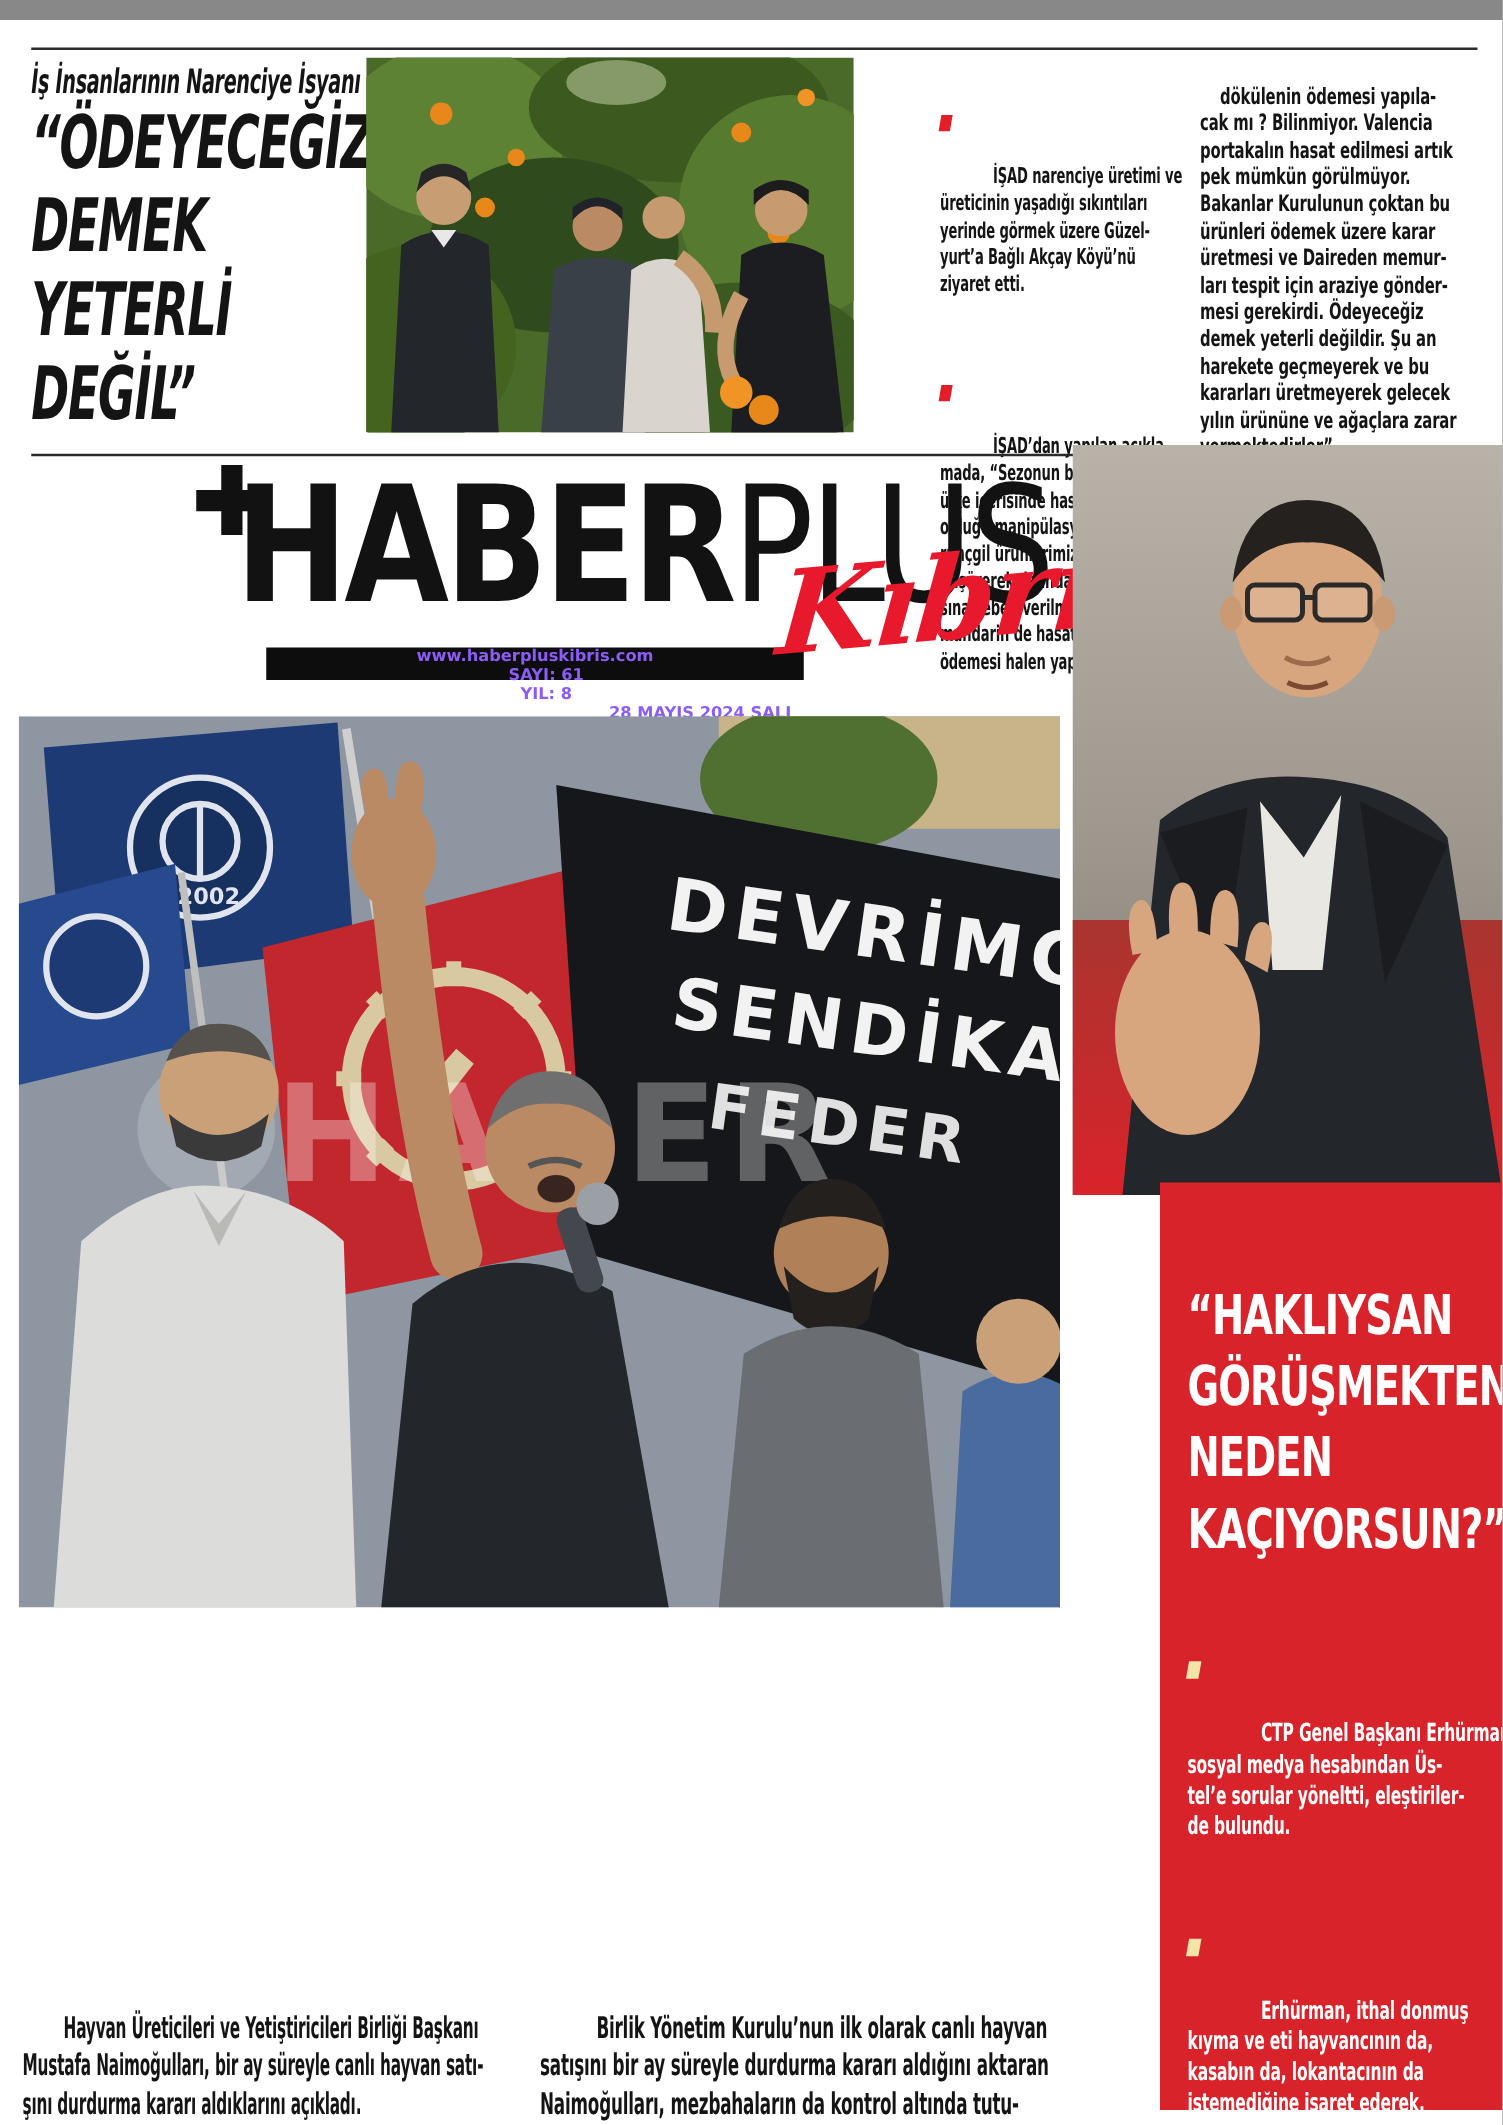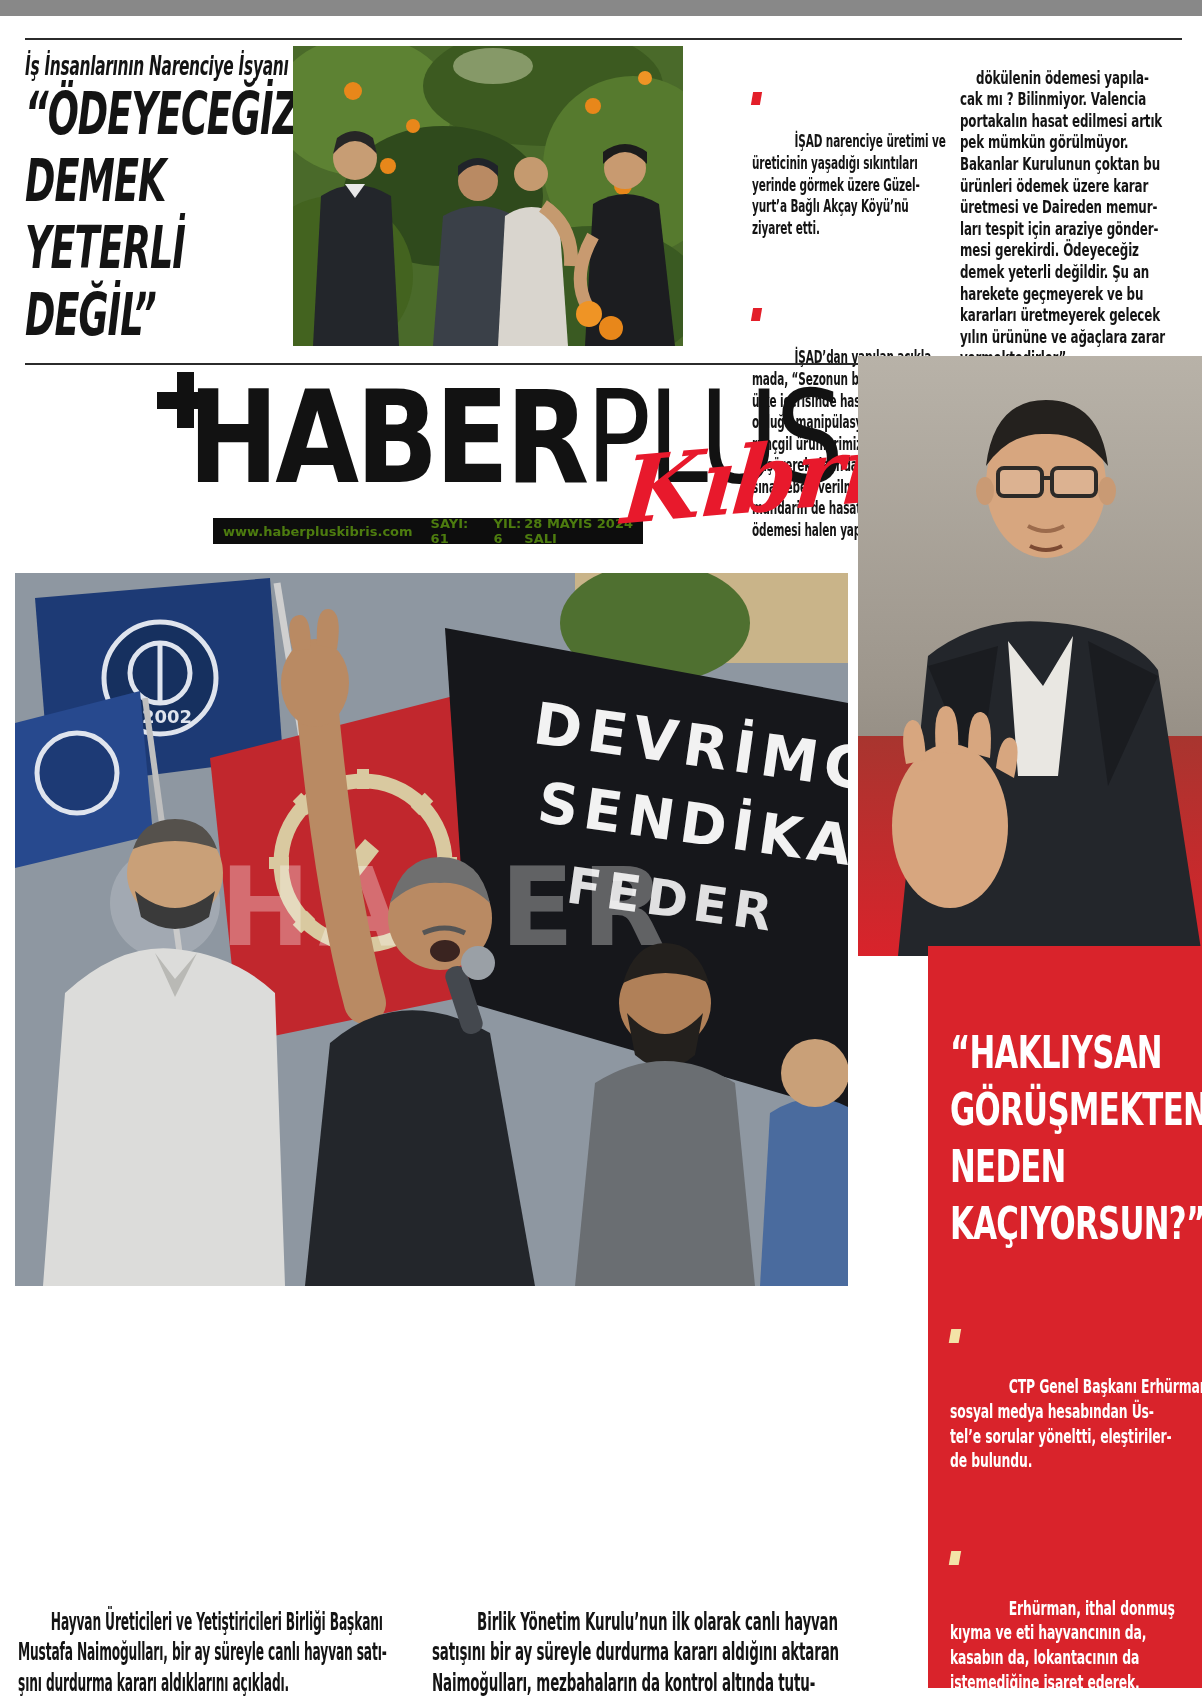--- a/index.html
+++ b/index.html
@@ -25,22 +25,22 @@
   
   .logo-circle{left:28px;top:362px;width:158px;height:158px;border-radius:50%;background:#e8222d;
                display:flex;align-items:center;justify-content:center;}
   .logo-hb{color:#fff;font-size:86px;font-weight:900;letter-spacing:-6px;transform:scaleX(.9);}
   .plusV{left:177px;top:356px;width:17px;height:56px;background:#111;}
   .plusH{left:157px;top:376px;width:56px;height:17px;background:#111;}
   .mast-title{left:188px;top:366px;white-space:nowrap;font-size:129px;line-height:110px;
               letter-spacing:-4px;transform:scaleX(.84);color:#121212;}
   .mast-bold{font-weight:900;}
   .mast-light{font-weight:normal;}
-  .infobar{left:213px;top:502px;width:430px;height:26px;background:#0d0d0d;color:#4d7c0f;
-           display:flex;align-items:center;font-size:13px;font-weight:bold;padding:0 10px;box-sizing:border-box;}
+  .infobar{left:213px;top:502px;width:430px;height:26px;background:#0d0d0d;color:#8b5cf6;
+           display:flex;align-items:center;font-size:13px;font-weight:bold;padding:0 10px;box-sizing:border-box;flex-direction:column;}
   .infobar .sep{margin-left:18px;}
   .infobar .date{margin-left:auto;}
   .script-kibris{left:622px;top:408px;font-family:"DejaVu Serif","Liberation Serif",serif;
                  font-style:italic;font-weight:bold;font-size:92px;color:#e8192c;
                  transform:rotate(-5deg) skewX(-10deg);letter-spacing:-2px;}
   
   .red-panel{left:928px;top:930px;width:322px;height:742px;background:#d9232b;box-sizing:border-box;
              padding:78px 14px 0 22px;}
   .side-head{color:#fff;font-weight:900;font-size:44px;line-height:57px;white-space:nowrap;
              transform:scaleX(.70);letter-spacing:-1px;}
@@ -151,21 +151,21 @@
   <div class="abs plusV"></div>
   <div class="abs plusH"></div>
 
   <div class="abs mast-title squeeze">
     <span class="mast-bold">HABER</span><span class="mast-light">PLUS</span>
   </div>
 
   <div class="abs infobar">
     <span>www.haberpluskibris.com</span>
     <span class="sep">SAYI: 61</span>
-    <span class="sep">YIL: 6</span>
+    <span class="sep">YIL: 8</span>
     <span class="date">28 MAYIS 2024 SALI</span>
   </div>
 
   <div class="abs script-kibris">Kıbrıs</div>
 
   <div class="abs" style="left:858px;top:340px;width:344px;height:600px;">
     <svg width="344" height="600" viewBox="0 0 344 600">
       <defs>
         <linearGradient id="pbg" x1="0" y1="0" x2="0" y2="1">
           <stop offset="0" stop-color="#b8b2a8"></stop>

